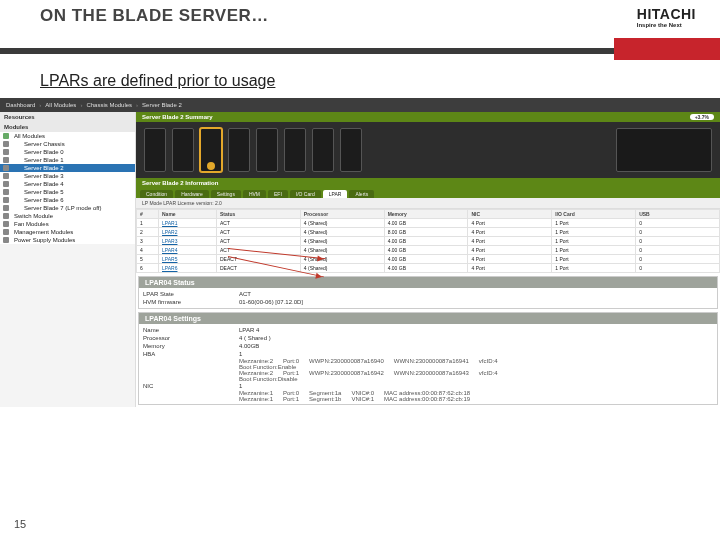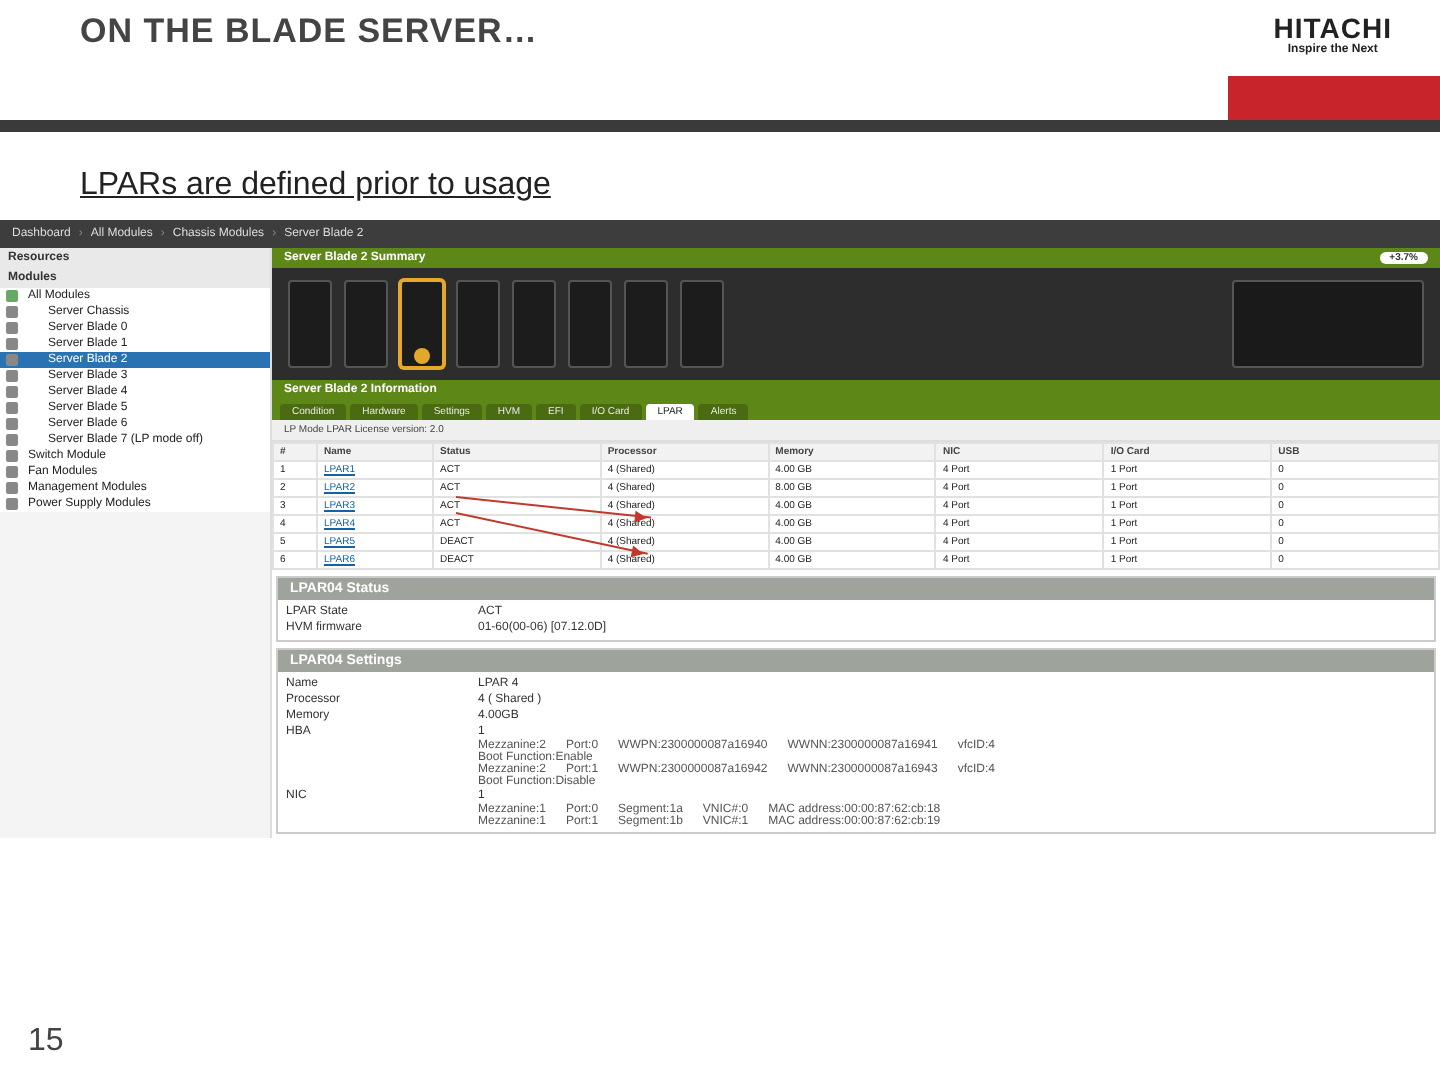--- a/index.html
+++ b/index.html
@@ -1,19 +1,19 @@
 <!DOCTYPE html>
 <html><head>
 <meta charset="utf-8">
 <style>
   * { box-sizing: border-box; margin: 0; padding: 0; }
   body { font-family: Arial, Helvetica, sans-serif; background: #fff; width: 720px; height: 540px; overflow: hidden; position: relative; }
-  .slide-header { display: flex; justify-content: space-between; align-items: flex-start; padding: 6px 24px 0 40px; height: 60px; }
+  .slide-header { display: flex; justify-content: space-between; align-items: flex-start; padding: 6px 24px 0 40px; height: 48px; }
   .slide-title { font-size: 17px; font-weight: bold; color: #444; letter-spacing: .5px; }
-  .logo-box { text-align: center; }
+  .logo-box { text-align: left; }
   .logo-txt { font-size: 14px; font-weight: 900; color: #222; letter-spacing: .5px; }
   .logo-tag { font-size: 6px; font-weight: bold; color: #222; }
   .red-block { position: absolute; right: 0; top: 38px; width: 106px; height: 22px; background: #c7242c; }
   .dark-strip { background: #3a3a3a; height: 6px; width: 100%; }
   .subtitle { font-size: 16px; color: #222; padding: 18px 0 8px 40px; text-decoration: underline; }
   .app-frame { margin-left: 0; width: 720px; font-size: 6px; color: #222; }
   .toolbar { background: #3d3d3d; color: #ddd; height: 14px; display: flex; align-items: center; padding: 0 6px; gap: 4px; }
   .toolbar-sep { color: #888; }
   .panes { display: flex; }
   .sidebar { width: 136px; background: #f4f4f4; border-right: 1px solid #ddd; }
@@ -45,21 +45,21 @@
   .grp-body { padding: 2px 4px; font-size: 6px; }
   .kv-row { display: flex; align-items: center; padding: 1px 0; }
   .kv-row .k { width: 96px; color: #333; }
   .kv-row .v { flex: 1; color: #333; }
   .port-line { display: flex; gap: 10px; align-items: center; padding-left: 96px; color: #555; }
   .port-line span { display: inline-block; }
   .arrow { position: absolute; border-top: 1px solid #c0392b; transform-origin: left center; z-index: 30; }
   .arrow::after { content: ""; position: absolute; right: -1px; top: -3px; border: 3px solid transparent; border-left: 6px solid #c0392b; }
   #arr1 { left: 228px; top: 248px; width: 98px; transform: rotate(6deg); }
   #arr2 { left: 228px; top: 256px; width: 98px; transform: rotate(12deg); }
-  .page-num { position: absolute; left: 14px; bottom: 10px; font-size: 16px; color: #444; }
+  .page-num { position: absolute; left: 14px; bottom: 10px; font-size: 11px; color: #444; }
 </style>
 </head>
 <body>
 
 <div class="slide-header">
   <div class="slide-title">ON THE BLADE SERVER…</div>
   <div class="logo-box">
     <div class="logo-txt">HITACHI</div>
     <div class="logo-tag">Inspire the Next</div>
   </div>

